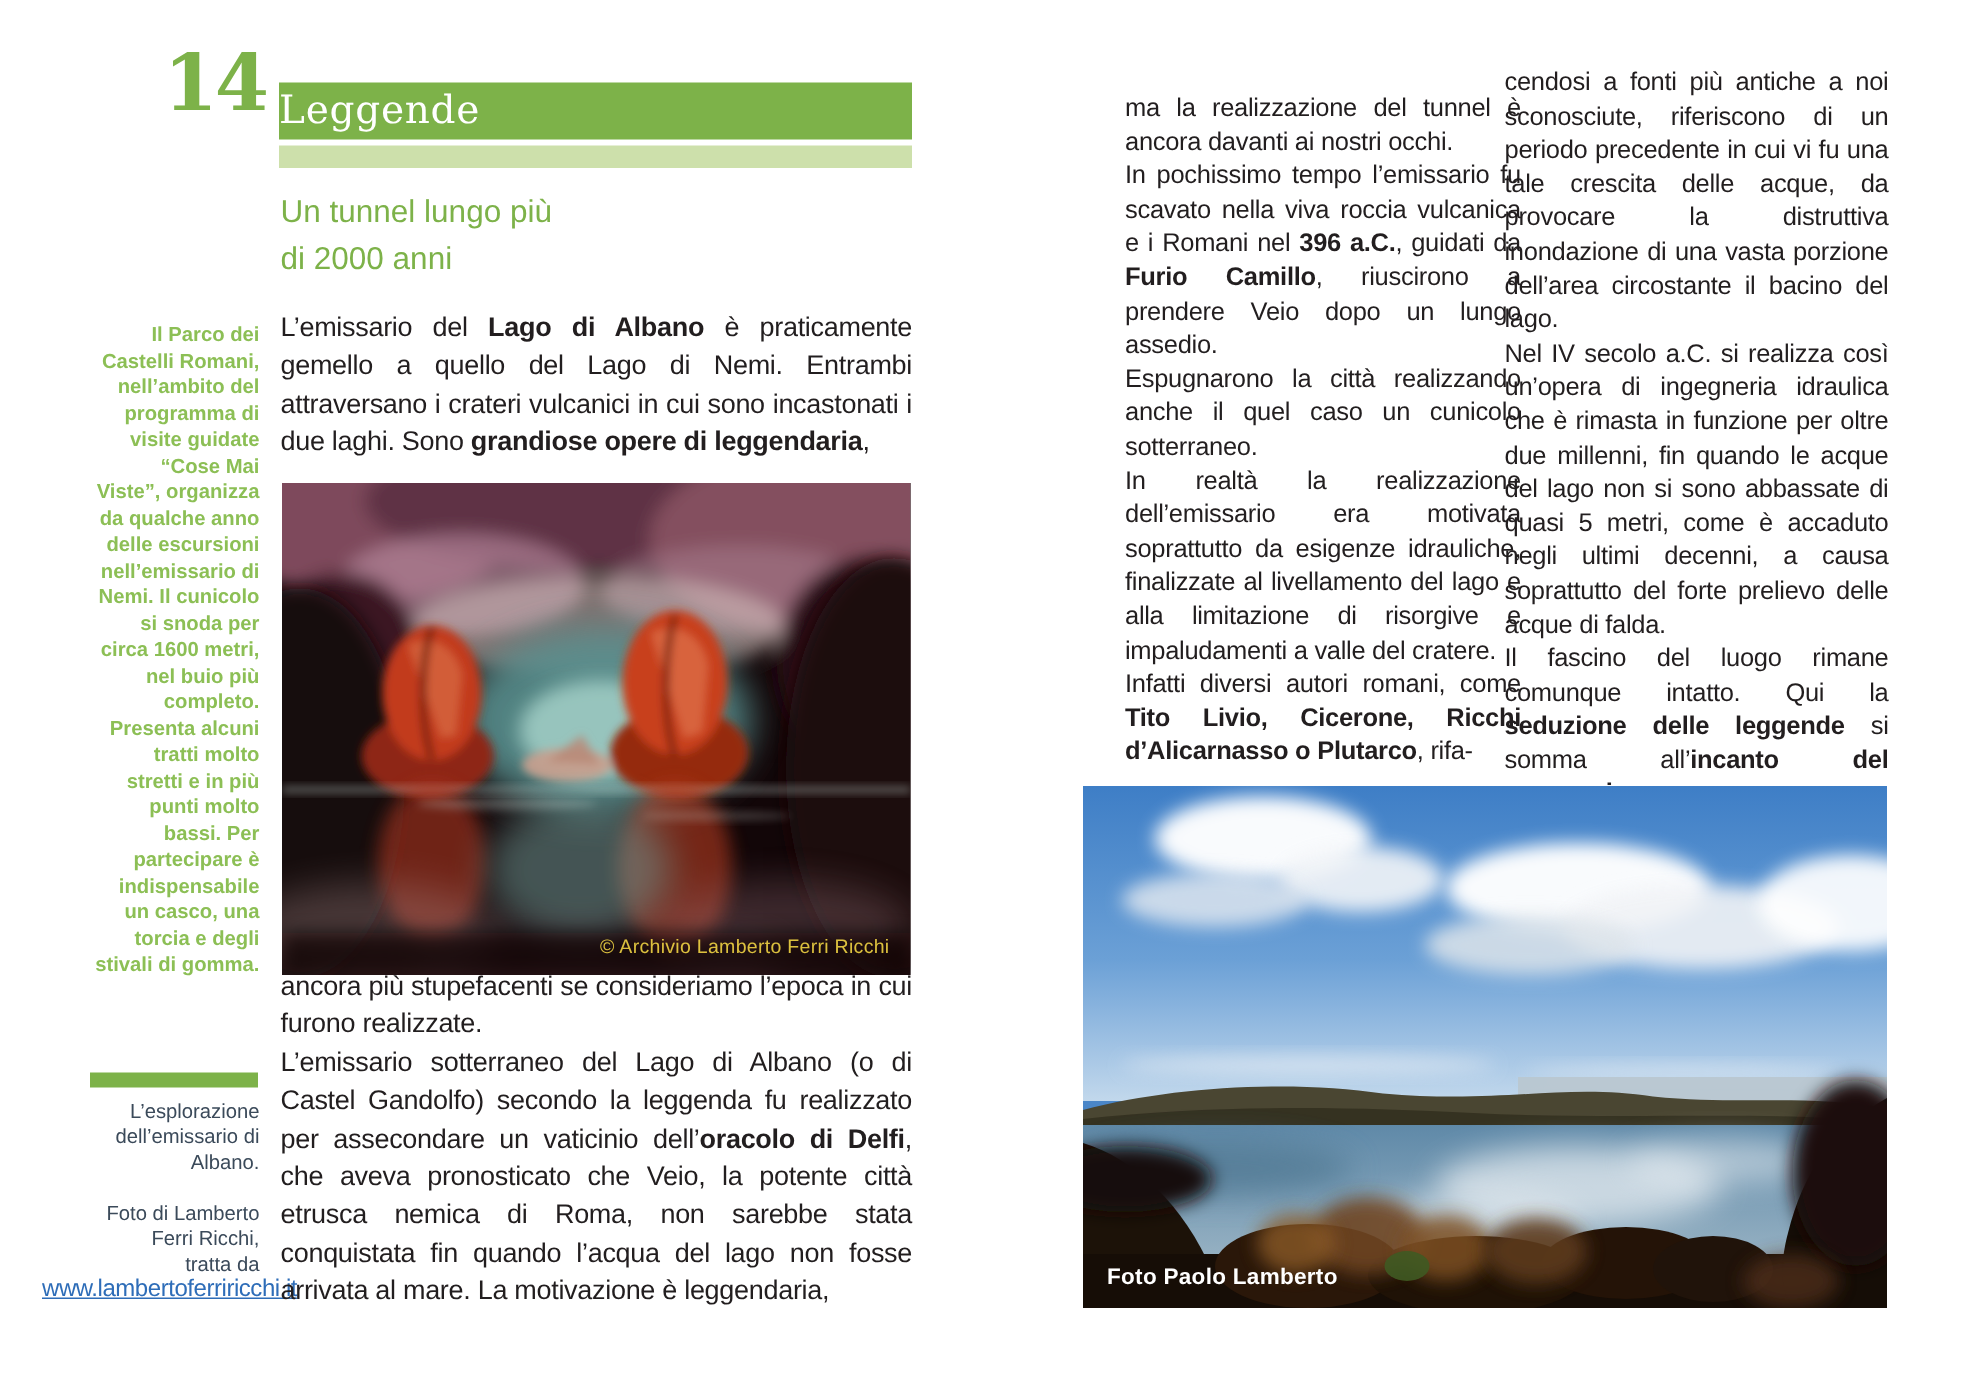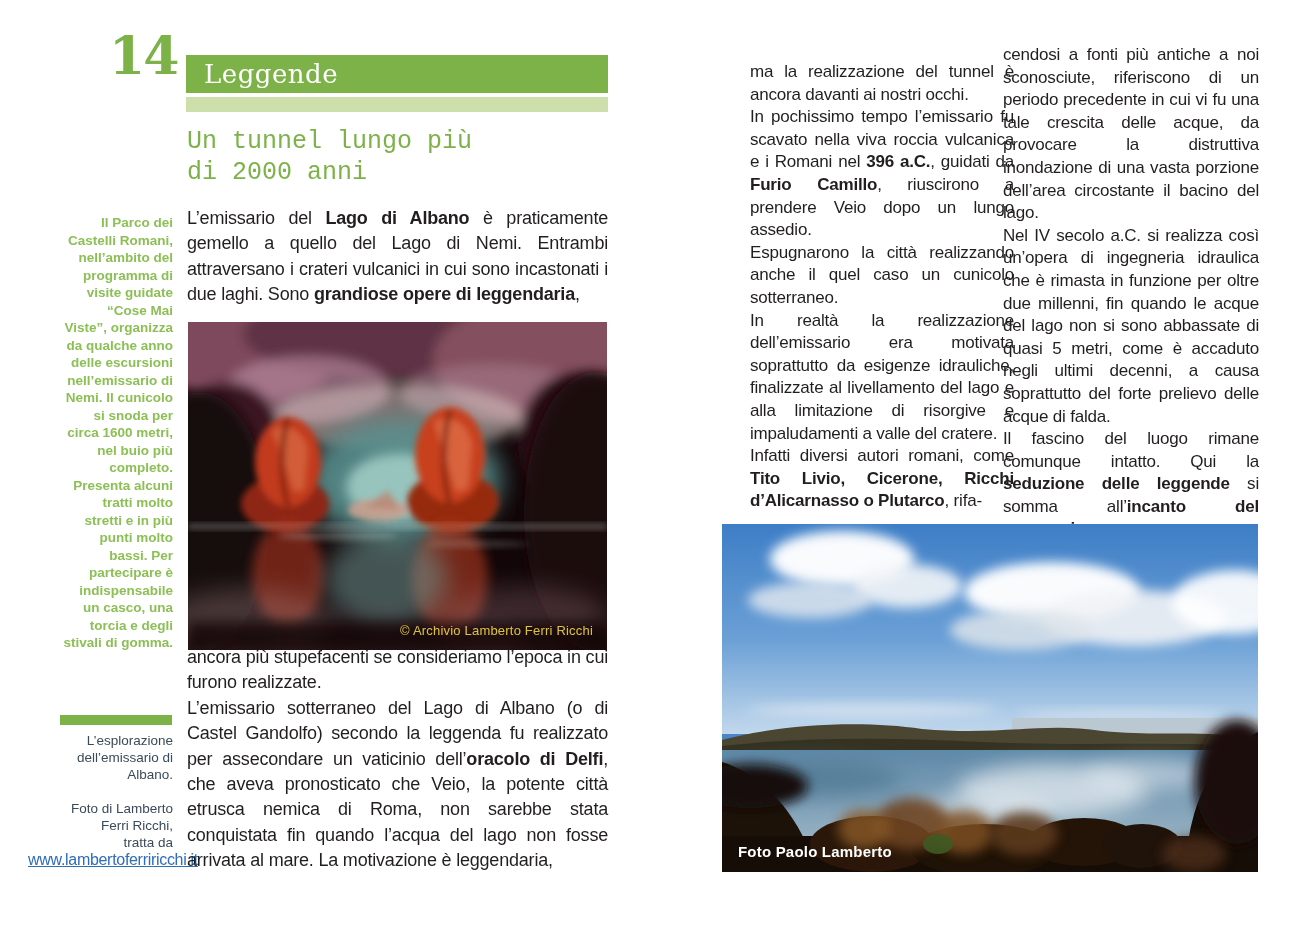--- a/index.html
+++ b/index.html
@@ -24,29 +24,29 @@
     letter-spacing:-2px;
     margin-left:11px;
   }
   .banner{
     position:absolute;left:186px;top:55px;width:422px;height:38px;
     background:var(--accent_green);
     display:flex;align-items:center;
   }
   .banner-label{
     font-family:"DejaVu Serif",serif;font-size:26px;color:#ffffff;
-    padding-left:18px;letter-spacing:.5px;
+    letter-spacing:.5px;
   }
   .banner-accent{
     position:absolute;left:186px;top:97px;width:422px;height:15px;
     background:var(--accent_green_pale);
   }
   .article-title{
     position:absolute;left:187px;top:126px;width:430px;
-    font-family:Liberation Mono, monospace;font-size:25px;line-height:31px;
+    font-family:Liberation Sans, sans-serif;font-size:21px;line-height:31px;
     color:var(--accent_green);white-space:pre-line;
   }
   .sidebar-note{
     position:absolute;left:33px;top:214px;width:140px;
     text-align:right;font-weight:bold;font-size:13.5px;line-height:17.5px;
     color:var(--sidebar_green);white-space:pre-line;
   }
   .sidebar-divider{
     position:absolute;left:60px;top:715px;width:112px;height:10px;
     background:var(--accent_green);

